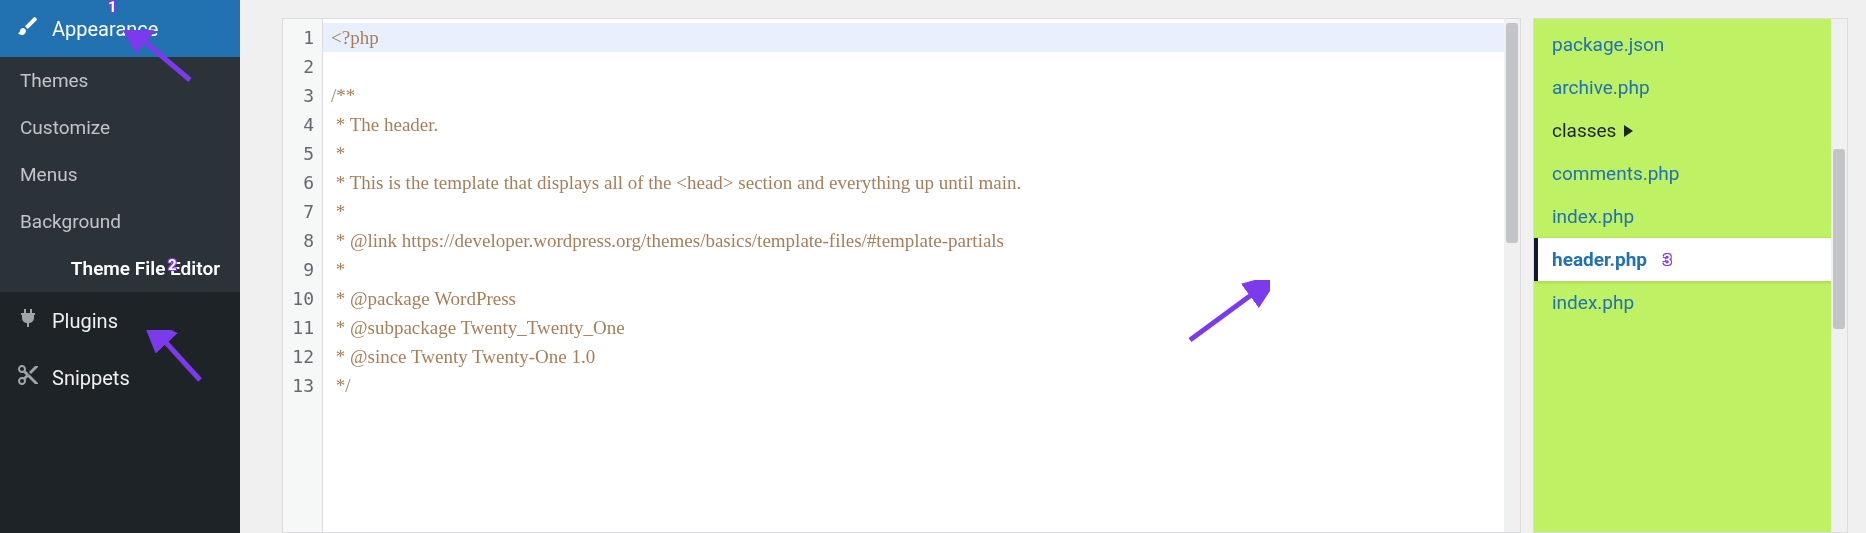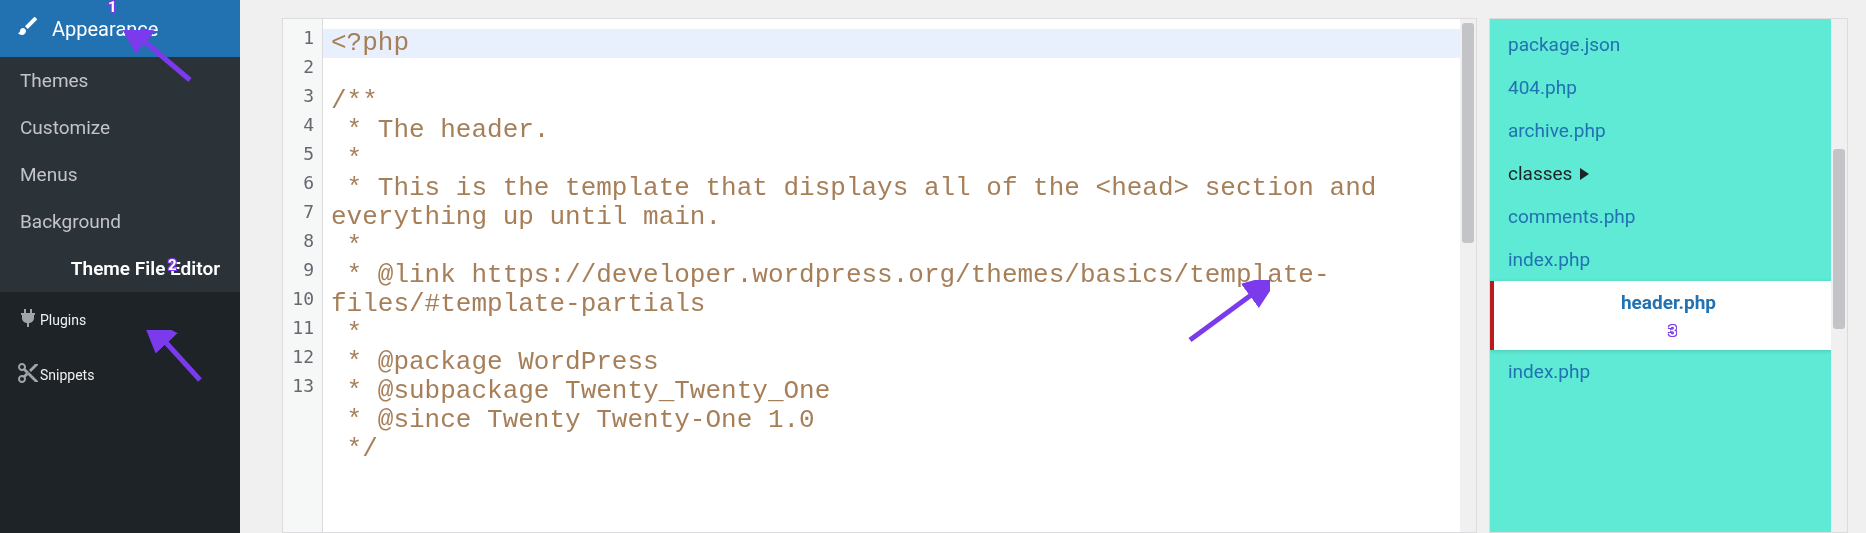--- a/index.html
+++ b/index.html
@@ -51,22 +51,23 @@
     padding: 12px 20px;
     cursor: pointer;
   }
   .sidebar-sub-item.active {
     color: #fff;
     font-weight: 600;
   }
   .sidebar-section-item {
     display: flex;
     align-items: center;
+    gap: 12px;
     color: #f0f0f1;
-    font-size: 14px;
+    font-size: 20px;
     padding: 14px 16px;
     cursor: pointer;
   }
   .sidebar .icon svg {
     width: 24px;
     height: 24px;
     fill: currentColor;
   }
   .sidebar-top-item .icon svg { fill: #fff; }
   .sidebar-section-item .icon svg { fill: #a0a5aa; }
@@ -87,24 +88,24 @@
     border-right: 1px solid #dcdcde;
     color: #646970;
     font-family: Consolas, Monaco, monospace;
     font-size: 18px;
     text-align: right;
     padding: 4px 8px 4px 0;
     line-height: 29px;
   }
   .code-area {
     flex: 1;
-    font-family: Liberation Mono, monospace;
-    font-size: 26px;
+    font-family: Liberation Serif, serif;
+    font-size: 19px;
     line-height: 29px;
-    padding: 10px 8px;
+    padding: 4px 8px;
     color: #333;
     white-space: pre-wrap;
     word-wrap: break-word;
     overflow: hidden;
   }
   .code-area .active-line {
     background: #e8f0fe;
     display: block;
     margin-left: -8px;
     padding-left: 8px;
@@ -124,22 +125,22 @@
     left: 2px;
     right: 2px;
     top: 4px;
     height: 220px;
     background: #c3c4c7;
     border-radius: 3px;
   }
 
   
   .file-tree {
-    width: 359px;
-    background: #5eead4;
+    width: 315px;
+    background: #bef264;
     margin: 18px 18px 0 0;
     border: 1px solid #dcdcde;
     overflow: hidden;
     display: flex;
     flex-direction: column;
     position: relative;
   }
   .file-tree-inner {
     flex: 1;
     overflow: hidden;
@@ -153,24 +154,23 @@
     cursor: pointer;
     display: flex;
     align-items: center;
     gap: 8px;
   }
   .file-item.folder { color: #1d2327; text-align: center; }
   .file-item.active {
     background: #fff;
     color: #2271b1;
     font-weight: 700;
-    border-left: 4px solid #b91c1c;
+    border-left: 4px solid #0f172a;
     padding-left: 14px;
     box-shadow: 0 1px 4px rgba(0,0,0,0.15);
-    flex-direction: column;
   }
   .tri {
     display: inline-block;
     width: 0; height: 0;
     border-top: 6px solid transparent;
     border-bottom: 6px solid transparent;
     border-left: 9px solid #1d2327;
   }
   .file-tree-scrollbar {
     position: absolute;
@@ -282,23 +282,20 @@
     <div class="thumb"></div>
   </div>
 </div>
 
 <div class="file-tree">
   <div class="file-tree-inner" id="filelist">
       <div class="file-item">
         <span>package.json</span>
       </div>
       <div class="file-item">
-        <span>404.php</span>
-      </div>
-      <div class="file-item">
         <span>archive.php</span>
       </div>
       <div class="file-item folder">
         <span>classes</span>
         <span class="tri"></span>
       </div>
       <div class="file-item">
         <span>comments.php</span>
       </div>
       <div class="file-item">

